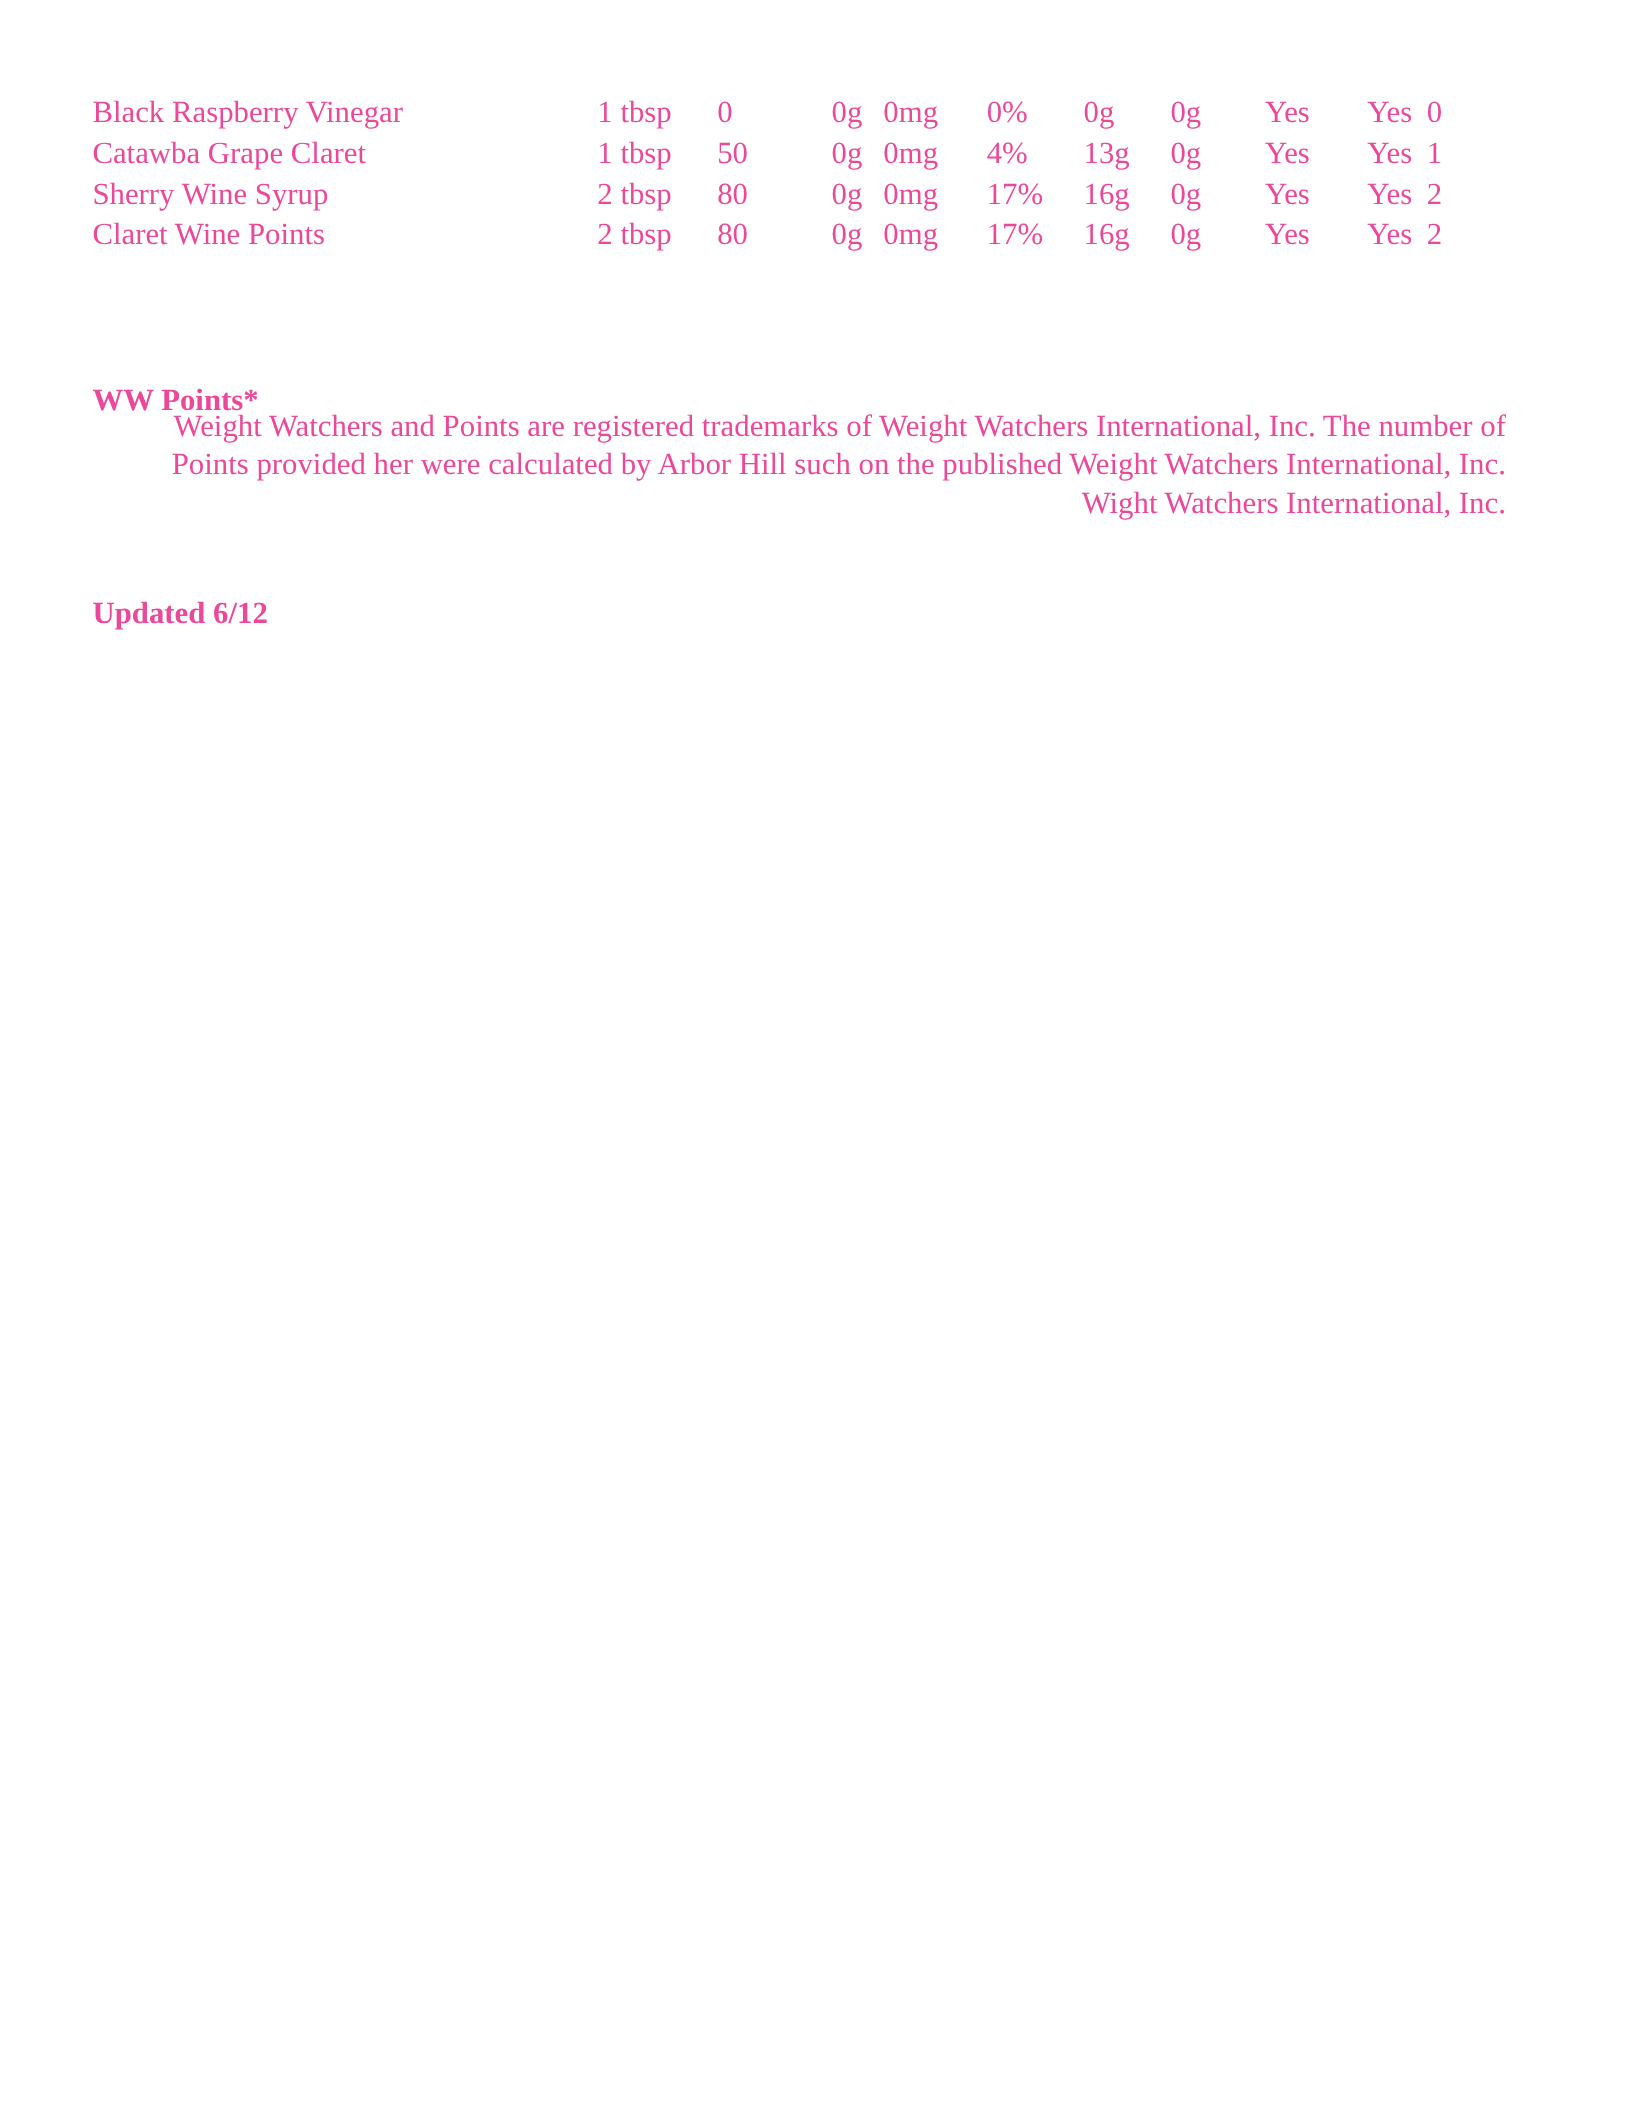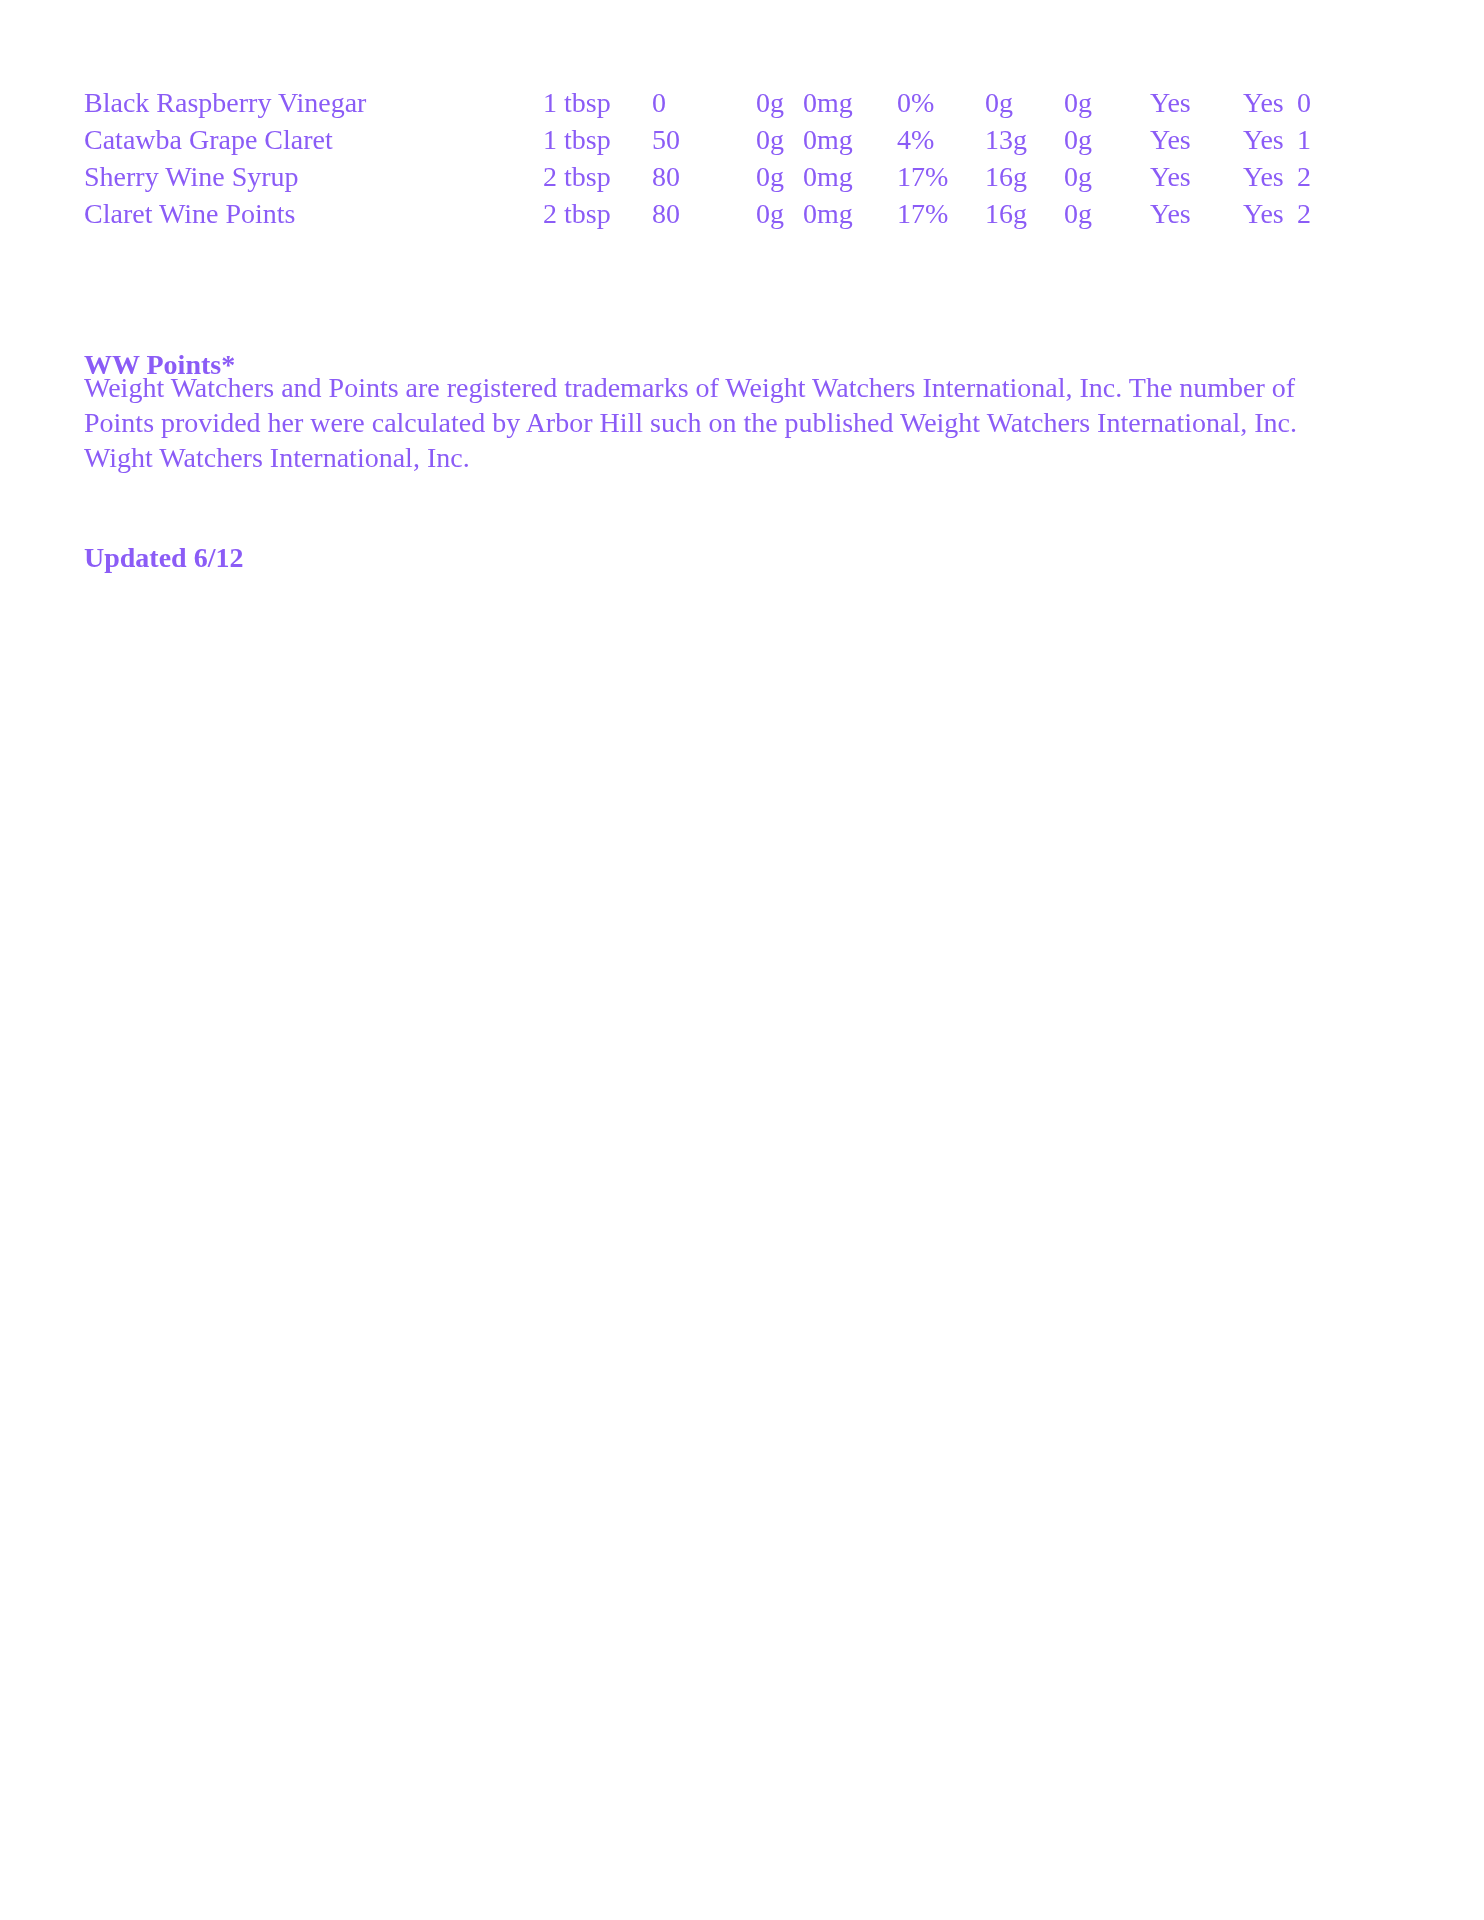--- a/index.html
+++ b/index.html
@@ -3,21 +3,21 @@
 <meta charset="utf-8">
 <style>
   * { margin: 0; padding: 0; box-sizing: border-box; }
   html, body { background: #ffffff; }
   .page {
     position: relative;
     width: 1484px;
     height: 1920px;
     background: #ffffff;
     font-family: "Liberation Serif", "DejaVu Serif", serif;
-    color: #8b5cf6;
+    color: #ec4899;
     overflow: hidden;
   }
   .nutrition-table {
     position: absolute;
     left: 84px;
     top: 84px;
     border-collapse: collapse;
     table-layout: fixed;
     width: 1273px;
     font-size: 28px;
@@ -40,20 +40,21 @@
   }
   .ww-heading { top: 303px; margin-top: 44px; }
   .updated { top: 540px; }
   .disclaimer {
     position: absolute;
     left: 84px;
     top: 370px;
     width: 1285px;
     font-size: 28px;
     line-height: 35px;
+    text-align: right;
   }
   .disclaimer .line { white-space: pre; }
 </style>
 </head>
 <body>
 
 <div class="page">
 
   <table class="nutrition-table">
     <colgroup>

